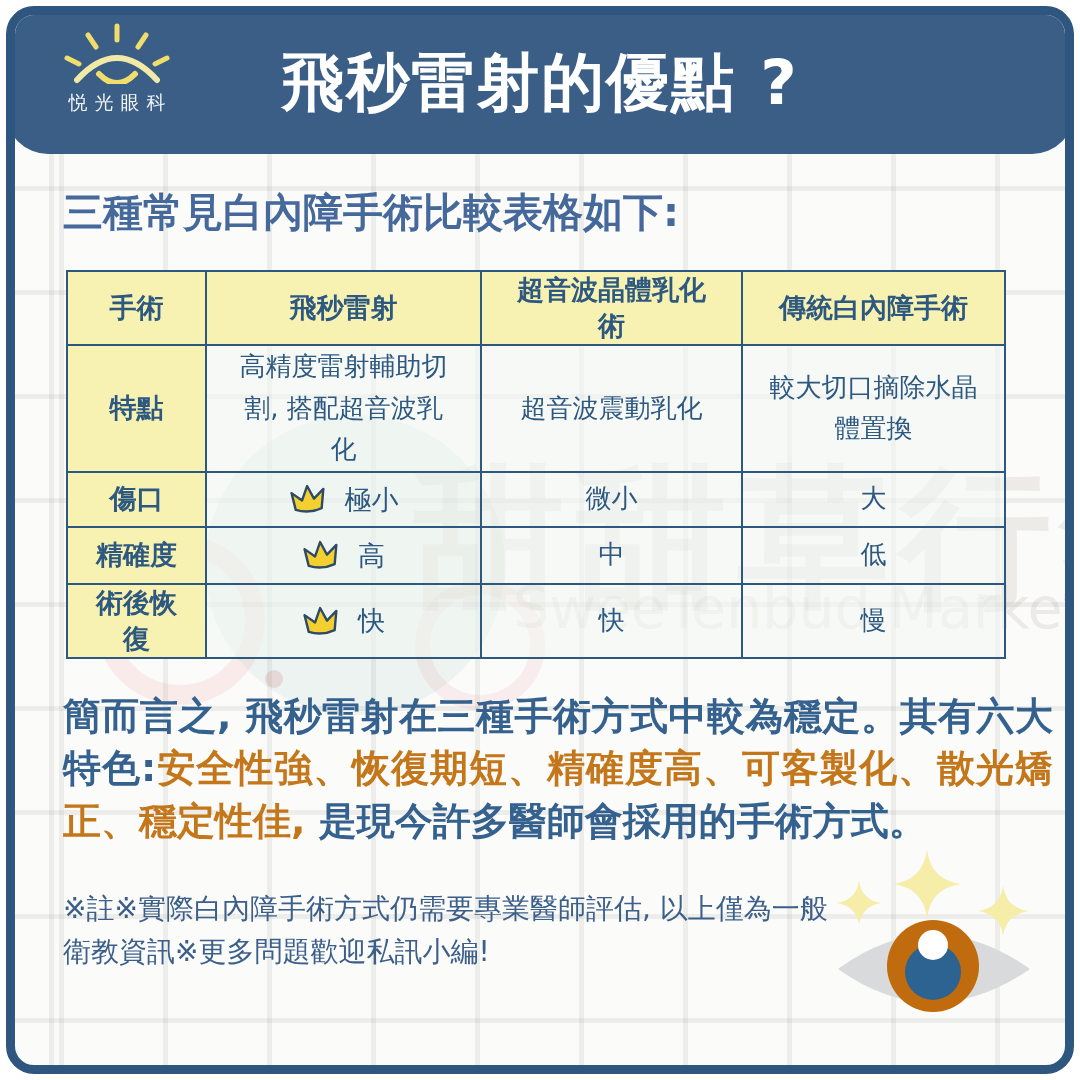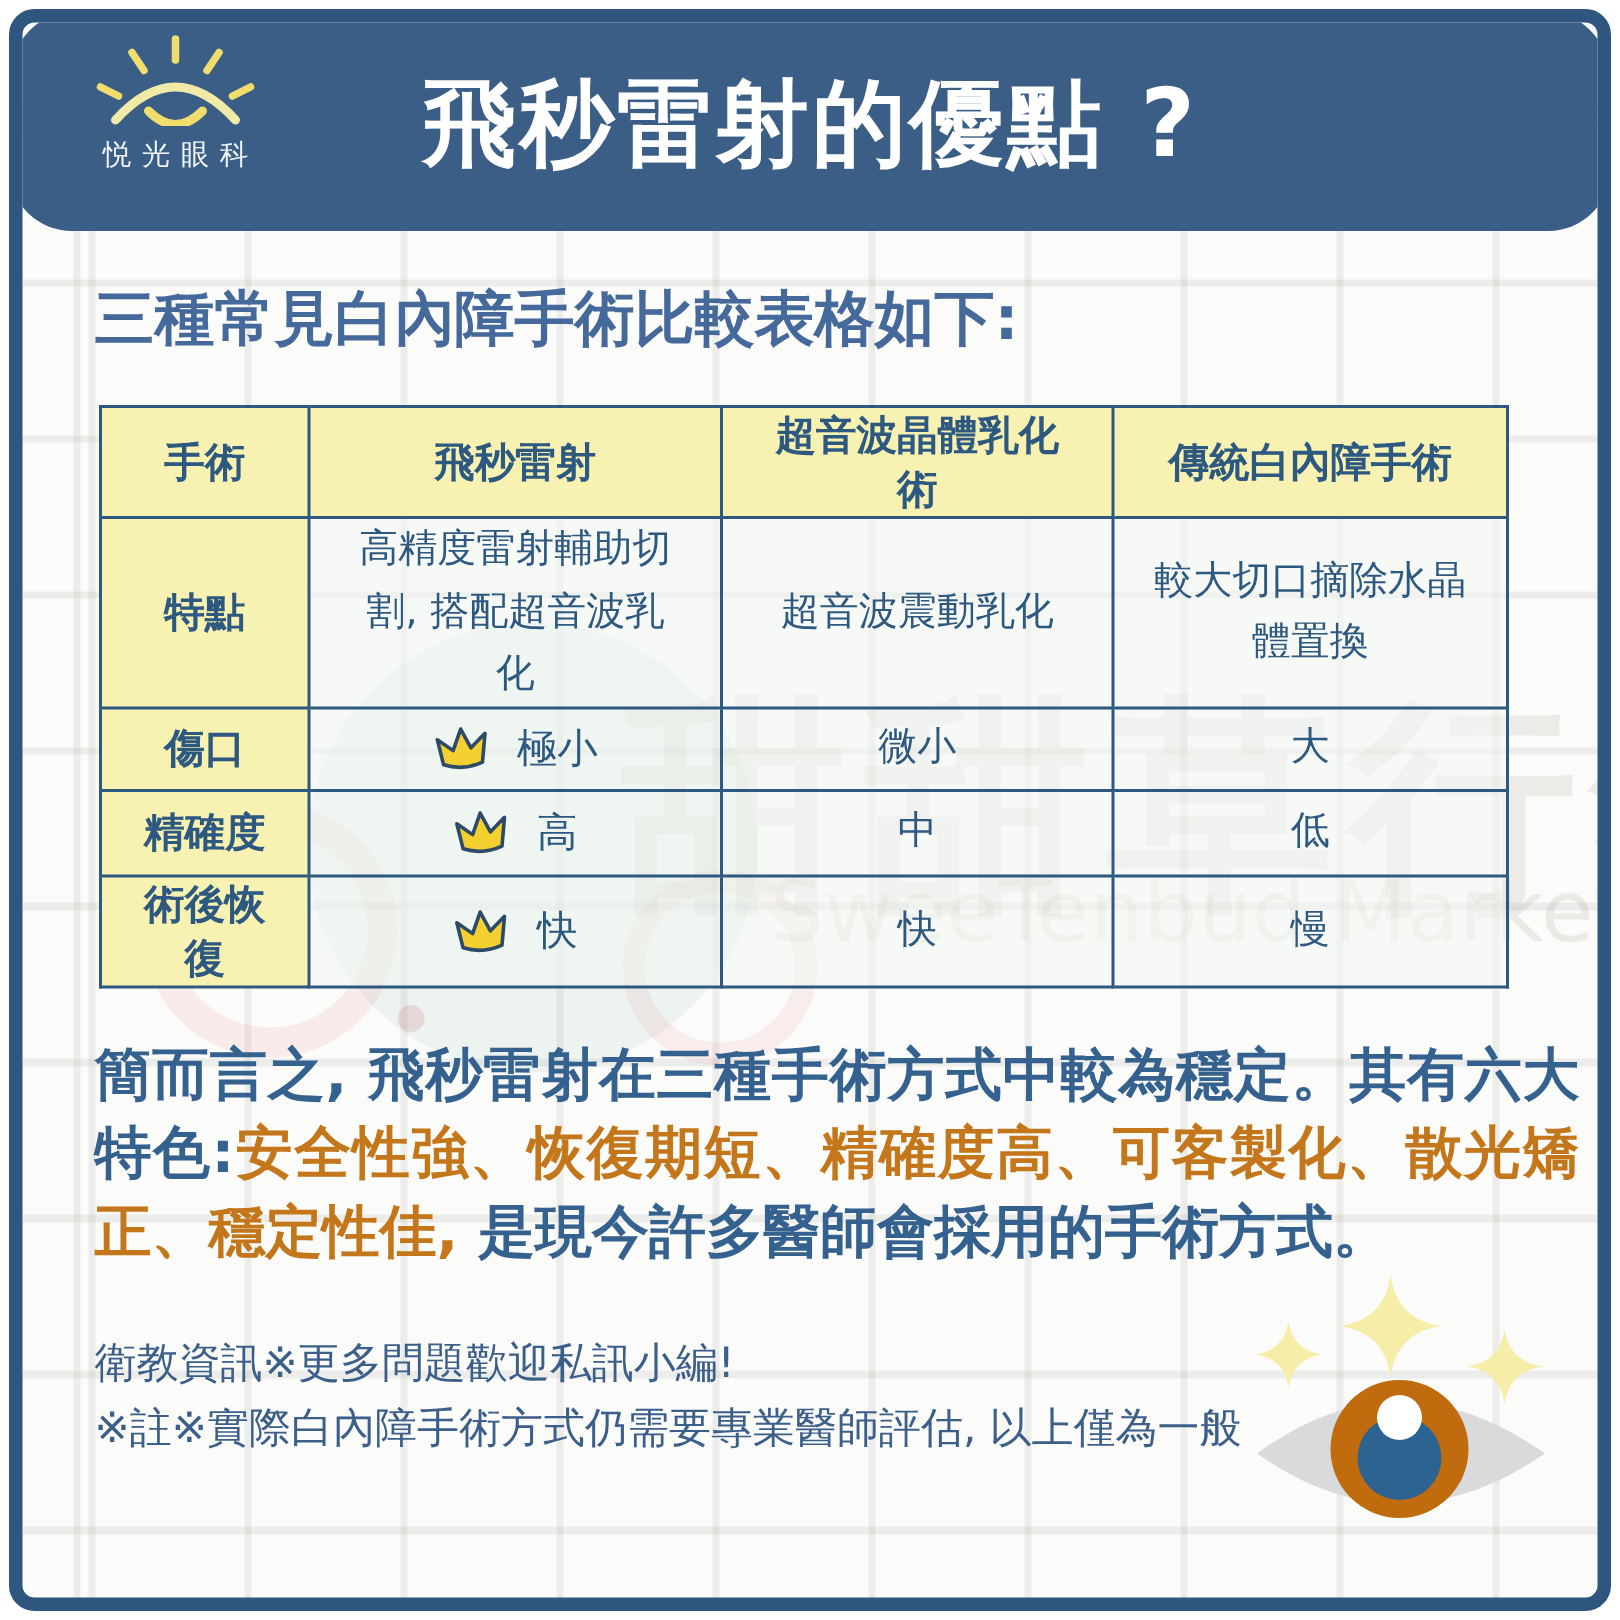--- a/index.html
+++ b/index.html
@@ -2,21 +2,21 @@
 <html><head>
 <meta charset="utf-8">
 <style>
   html,body{margin:0;padding:0;}
   body{
     width:1080px;height:1080px;position:relative;background:#ffffff;
     font-family:"DejaVu Sans",sans-serif;overflow:hidden;
   }
   .card{
     position:absolute;left:6px;top:6px;right:6px;bottom:6px;
-    border:9px solid #2f567e;border-radius:17px;
+    border:9px solid #2f567e;border-radius:28px;
     background-color:#fbfbfa;
     background-image:
       repeating-linear-gradient(0deg, rgba(170,170,162,.18) 0 5px, transparent 5px 104px),
       repeating-linear-gradient(90deg, rgba(170,170,162,.18) 0 5px, transparent 5px 104px);
     background-position:44px 62px;
     overflow:hidden;
   }
   
   .header{
     position:absolute;left:-9px;top:-9px;right:-9px;height:148px;
@@ -170,22 +170,22 @@
       </td>
       <td class="cell">快</td>
       <td class="cell">慢</td>
     </tr>
   </tbody>
     </table>
 
   <div class="summary"><span>簡而言之, 飛秒雷射在三種手術方式中較為穩定。其有六大特色:</span><span class="hl">安全性強、恢復期短、精確度高、可客製化、散光矯正、穩定性佳, </span><span>是現今許多醫師會採用的手術方式。</span></div>
 
   <div class="note">
+    <div>※註※實際白內障手術方式仍需要專業醫師評估, 以上僅為一般</div>
     <div>衛教資訊※更多問題歡迎私訊小編!</div>
-    <div>※註※實際白內障手術方式仍需要專業醫師評估, 以上僅為一般</div>
   </div>
 
   <svg class="eye-illus" width="205" height="175" viewBox="0 0 205 175">
     <path d="M95,2 Q99,32 129,36 Q99,40 95,70 Q91,40 61,36 Q91,32 95,2 Z" fill="#f5eda8"></path>
     <path d="M27,33 Q30,52 49,55 Q30,58 27,77 Q24,58 5,55 Q24,52 27,33 Z" fill="#f5eda8"></path>
     <path d="M171,38 Q174,60 197,63 Q174,66 171,88 Q168,66 146,63 Q168,60 171,38 Z" fill="#f5eda8"></path>
     <path d="M6,121 Q100,52 198,121 Q100,188 6,121 Z" fill="#d8dadb"></path>
     <circle cx="101" cy="118" r="46" fill="#bf6b0e"></circle>
     <circle cx="101" cy="124" r="28" fill="#2d6391"></circle>
     <circle cx="101" cy="97" r="15" fill="#ffffff"></circle>

